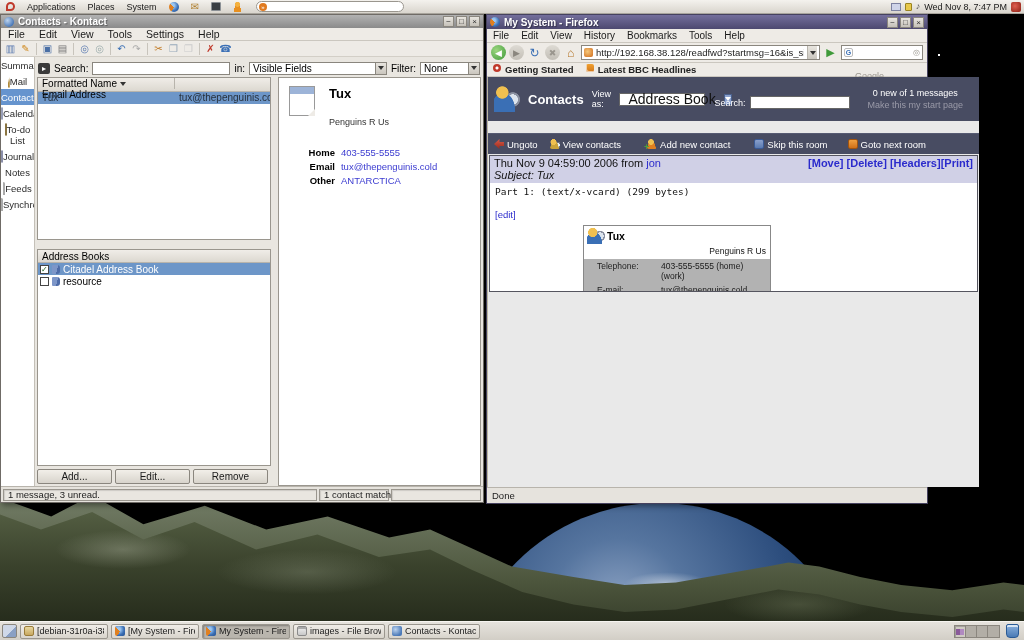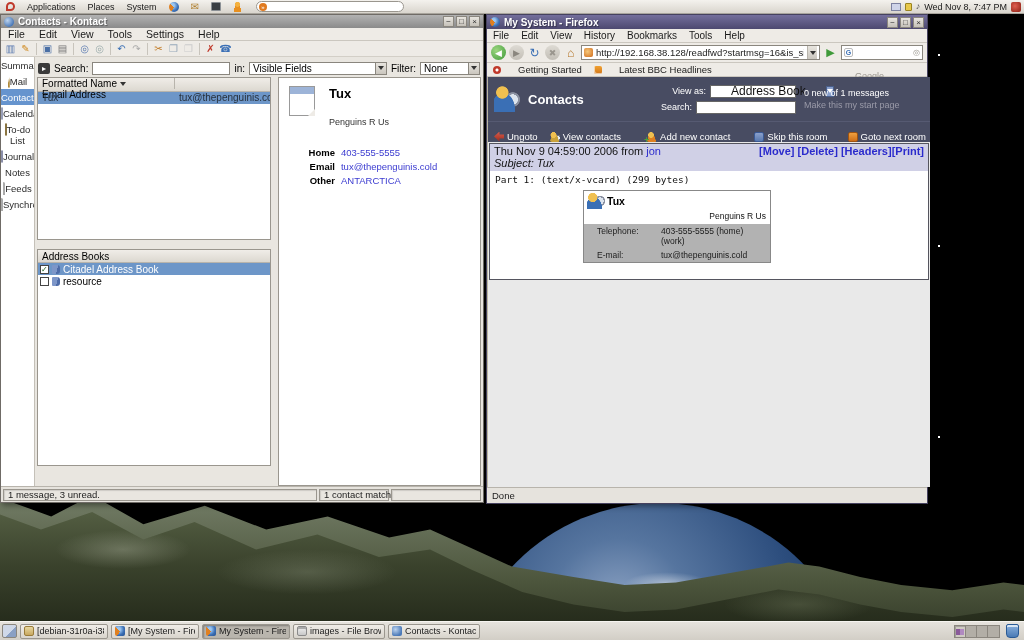--- a/index.html
+++ b/index.html
@@ -139,46 +139,46 @@
   .urlbar { flex:1; height:15px; background:#fff; border:1px solid #8a867e; display:flex; align-items:center; gap:3px; padding:0 2px; }
   .url-fav { width:9px; height:9px; border-radius:2px; background:radial-gradient(circle at 40% 40%,#f6c87a,#d06a1a); }
   .url-text { flex:1; font-size:9.5px; color:#222; border:0; outline:none; height:12px; font-family:"Liberation Sans",sans-serif; background:transparent; white-space:nowrap; overflow:hidden; }
   .url-drop { width:10px; height:13px; background:linear-gradient(#e8e5df,#cac6be); border-left:1px solid #b8b4ac; display:flex; align-items:center; justify-content:center; }
   .go-btn { color:#3f9a3a; font-size:11px; }
   .searchbar { width:82px; height:15px; background:#fff; border:1px solid #8a867e; display:flex; align-items:center; gap:2px; padding:0 2px; }
   .g-ic { width:9px; height:9px; border:1px solid #bbb; border-radius:2px; color:#3a6fb5; font-weight:bold; font-size:7px; line-height:8px; text-align:center; }
   .search-ph { flex:1; font-size:9px; color:#9a968e;margin-top:46px; }
   .mag-ic { color:#9a968e; font-size:8px; }
   .f-bookmarks { height:14px; background:#eeebe6; border-bottom:1px solid #cbc7bf; display:flex; align-items:center; gap:12px; padding:0 6px; font-size:9.5px; color:#222; }
-  .bm { display:flex; align-items:center; gap:17px; }
+  .bm { display:flex; align-items:flex-start; gap:4px;font-weight:bold; }
   .bm-gs-ic { width:8px; height:8px; border-radius:50%; background:radial-gradient(circle at 50% 50%,#fff 0 25%,#c0392b 30%); }
   .bm-rss-ic { width:8px; height:8px; border-radius:2px; background:linear-gradient(#f0a030,#d0761a); box-shadow:inset 1px -1px 0 rgba(255,255,255,.6); }
   .f-content { position:absolute; top:62px; bottom:16px; left:0; right:0; display:flex; background:#e9e9e9; }
   .f-status { justify-content:flex-start; }
 
   
   .cz-side { width:66px; background:#fffeec; border-right:1px solid #b8b4a0; font-size:8px; color:#111; overflow:hidden; }
   .cz-logo { height:15px; display:flex; align-items:center; justify-content:center; gap:1px; font-size:9px; font-weight:bold; letter-spacing:.5px; color:#5a6078; border-bottom:1px solid #c4c0ac; }
   .cz-item { border-bottom:1px solid #c4c0ac; padding:2px 2px; display:flex; align-items:center; gap:3px; line-height:1.15; cursor:default; }
   .cz-item.center { justify-content:center; text-align:center; }
   .cz-main { flex:1; display:flex; flex-direction:column; background:#e9e9e9; }
   .cz-header { height:44px; background:#484c62; display:flex; align-items:center; padding:0 6px; gap:8px; }
   .cz-hicon { width:26px; height:26px; flex:0 0 auto;
     background:radial-gradient(circle at 32% 25%,#f0c050 0 22%,transparent 25%),radial-gradient(ellipse at 35% 90%,#3a6fb5 0 48%,transparent 51%),radial-gradient(circle at 72% 52%,#dce4ee 0 22%,#8a90a0 23% 30%,transparent 33%); }
   .cz-htitle { font-size:13px; font-weight:bold; color:#fff; margin-right:auto; }
-  .cz-hmid { display:flex; flex-direction:column; gap:3px; align-items:flex-end; font-size:9px; color:#fff; }
+  .cz-hmid { display:flex; flex-direction:row; gap:9px; align-items:flex-end; font-size:9px; color:#fff; }
   .cz-hrow { display:flex; align-items:center; gap:4px; }
   .cz-select { width:86px; height:13px; background:#fff; color:#111; border:1px solid #666; display:flex; align-items:center; }
-  .cz-select .txt { flex:1; padding:0 20px; font-size:12px; white-space:nowrap; }
+  .cz-select .txt { flex:1; padding:0 8px; font-size:14px; white-space:nowrap; }
   .cz-sel-btn { width:11px; height:11px; background:#8aa0cc; border:1px solid #4a608c; margin-right:1px; display:flex; align-items:center; justify-content:center; }
   .cz-search-input { width:100px; height:13px; background:#fff; border:1px solid #666; font-size:9px; padding:0 2px; font-family:"Liberation Sans",sans-serif; }
-  .cz-hright { width:120px; text-align:left; font-size:9px; line-height:1.35; }
+  .cz-hright { width:120px; text-align:center; font-size:9px; line-height:1.35; }
   .cz-hright .l1 { color:#fff; }
   .cz-hright .l2 { color:#9a9aa8; cursor:pointer; }
-  .cz-toolbar { height:21px; background:#484c62; display:flex; align-items:flex-end; color:#fff; font-size:9.5px; padding:0 4px; gap:0; border-top:1px solid #565a72; }
+  .cz-toolbar { height:21px; background:#484c62; display:flex; align-items:center; color:#fff; font-size:9.5px; padding:0 4px; gap:0; border-top:1px solid #565a72;margin-top:12px; }
   .cz-tb { display:flex; align-items:center; gap:3px; cursor:pointer; white-space:nowrap; }
   .cz-tb-ic { width:10px; height:10px; border-radius:2px; }
   .ic-ungoto { background:linear-gradient(#d85a4a,#9a2a1a); clip-path:polygon(0 50%,55% 0,55% 30%,100% 30%,100% 70%,55% 70%,55% 100%); }
   .ic-viewc { background:radial-gradient(circle at 35% 30%,#f0c050 0 30%,transparent 33%),radial-gradient(ellipse at 45% 95%,#caa23a 0 52%,transparent 55%),radial-gradient(circle at 75% 60%,#e8eef6 0 25%,#6a7080 26% 34%,transparent 36%); }
   .ic-addc { background:radial-gradient(circle at 40% 30%,#f0c050 0 30%,transparent 33%),radial-gradient(ellipse at 45% 95%,#e08020 0 52%,transparent 55%); position:relative; }
   .ic-addc::after { content:"+"; position:absolute; left:-3px; bottom:-3px; color:#4da03a; font-weight:bold; font-size:9px; }
   .ic-skip { background:linear-gradient(#8aa0cc,#5a7ab0); border:1px solid #3a5a96; }
   .ic-goto { background:linear-gradient(#f0a040,#d07018); border:1px solid #a05410; }
   .cz-msgzone { flex:1; padding:1px; overflow:hidden; }
   .cz-msg { background:#fff; border:1px solid #55555f; height:137px; overflow:hidden; }
@@ -352,20 +352,25 @@
                 <span class="cb">✓</span>
                 <span class="book-ic"></span>
                 <span>Citadel Address Book</span>
               </div>
               <div class="k-ab-row">
                 <span class="cb"></span>
                 <span class="book-ic"></span>
                 <span>resource</span>
               </div>
             </div>
+            <div class="k-btnrow">
+              <button class="k-btn">Add...</button>
+              <button class="k-btn">Edit...</button>
+              <button class="k-btn">Remove</button>
+            </div>
           </div>
           <div class="k-detail">
             <div class="kd-head">
               <span class="vcard-page"></span>
               <div>
                 <div class="kd-name">Tux</div>
                 <div class="kd-org">Penguins R Us</div>
               </div>
             </div>
             <div class="kd-fields">
@@ -520,20 +525,21 @@
                   <span class="link">[Move]</span>
                   <span class="link">[Delete]</span>
                   <span class="link">[Headers]</span>
                   <span class="link" style="margin-left:-3px">[Print]</span>
                 </span>
               </div>
               <div class="cz-subject">Subject: Tux</div>
             </div>
             <div class="cz-msg-body">
               <div class="cz-part">Part 1: (text/x-vcard) (299 bytes)</div>
+              <div class="cz-edit"><span class="link">[edit]</span></div>
               <div class="cz-vcard">
                 <div class="cz-vc-head">
                   <span class="cz-vc-ic"></span>
                   <span class="cz-vc-name">Tux</span>
                 </div>
                 <div class="cz-vc-org">Penguins R Us</div>
                 <div class="cz-vc-table">
                   <span class="cz-vc-cell lab">Telephone:</span>
                   <span class="cz-vc-cell">403-555-5555 (home)
 (work)</span>

